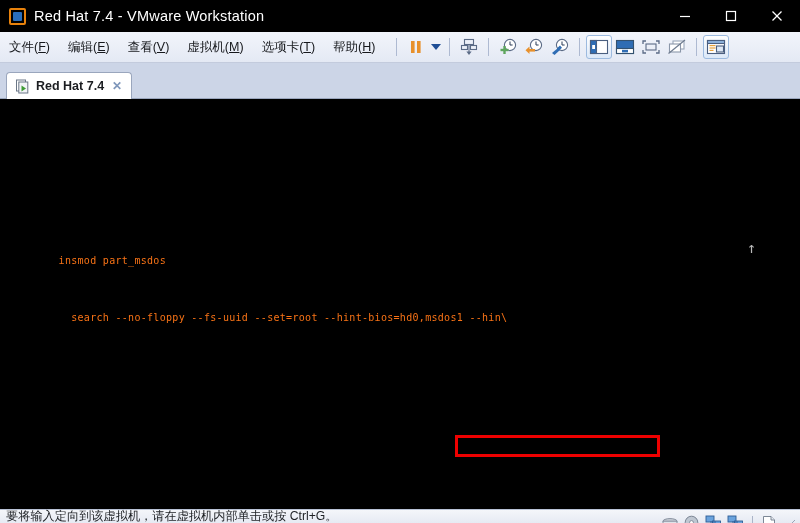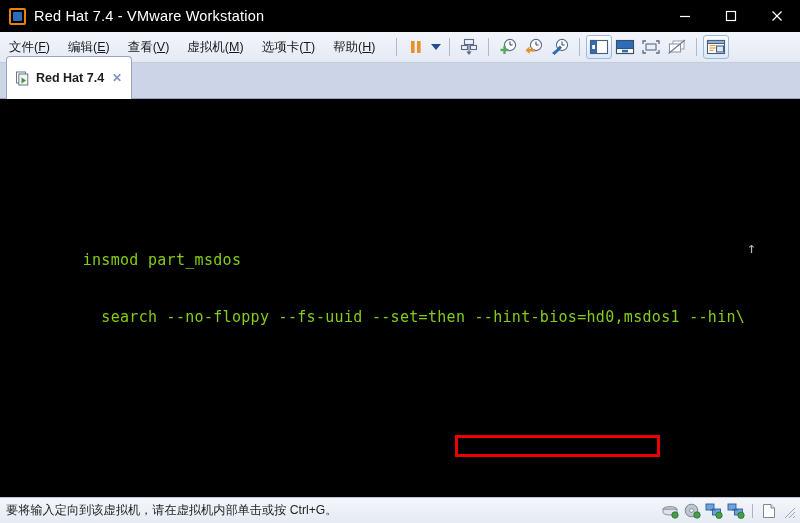--- a/index.html
+++ b/index.html
@@ -152,21 +152,21 @@
     height: 36px;
     background: #ccd5e7;
     border-bottom: 1px solid #9aa6bd;
     display: flex;
     align-items: flex-end;
     flex: 0 0 auto;
     padding-left: 6px;
     box-sizing: border-box;
   }
   .tab {
-    height: 43px;
+    height: 27px;
     background: #ffffff;
     border: 1px solid #9aa6bd;
     border-bottom: none;
     border-radius: 4px 4px 0 0;
     display: flex;
     align-items: center;
     gap: 6px;
     padding: 0 7px 0 8px;
     box-sizing: border-box;
     position: relative;
@@ -199,23 +199,23 @@
     position: relative;
     overflow: hidden;
   }
   .console {
     position: absolute;
     left: 0;
     top: 0;
     right: 0;
     bottom: 0;
     font-family: "DejaVu Sans Mono", "Liberation Mono", monospace;
-    font-size: 15px;
+    font-size: 10px;
     line-height: 19px;
-    color: #84cc16;
+    color: #f97316;
     white-space: pre;
     letter-spacing: 0.3px;
   }
   .con-line {
     position: relative;
     height: 19px;
     padding-left: 8px;
     box-sizing: border-box;
   }
   .scroll-up-arrow {
@@ -233,21 +233,21 @@
     top: 336px;
     width: 205px;
     height: 22px;
     border: 3px solid #ee0000;
     box-sizing: border-box;
     pointer-events: none;
   }
 
   
   .statusbar {
-    height: 26px;
+    height: 14px;
     background: linear-gradient(to bottom, #f4f6fa 0%, #e6eaf3 100%);
     border-top: 1px solid #b9c2d6;
     display: flex;
     align-items: center;
     flex: 0 0 auto;
     position: relative;
     box-sizing: border-box;
   }
   .status-text {
     font-size: 12.2px;
@@ -451,21 +451,21 @@
       <span class="tab-label">Red Hat  7.4</span>
       <span class="tab-close">✕</span>
     </div>
   </div>
 
   <div class="console-wrap">
     <div class="console">
       <div class="con-line"></div>
       <div class="con-line"></div>
       <div class="con-line">        insmod part_msdos</div>
-      <div class="con-line">          search --no-floppy --fs-uuid --set=then --hint-bios=hd0,msdos1 --hin\</div>
+      <div class="con-line">          search --no-floppy --fs-uuid --set=root --hint-bios=hd0,msdos1 --hin\</div>
       
       
       
       
       
       
       
       
       
       

